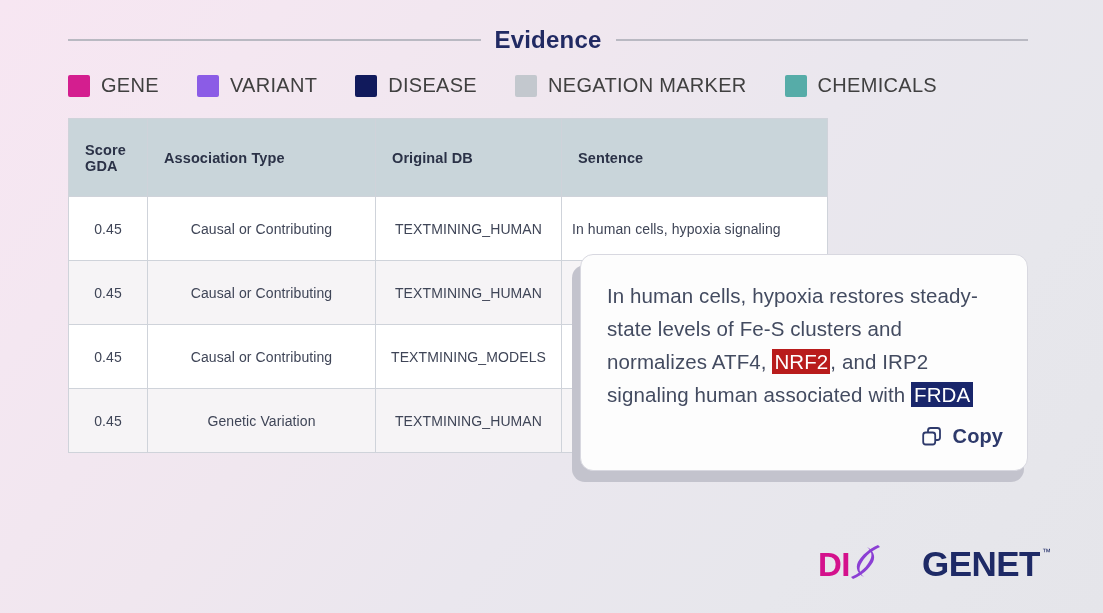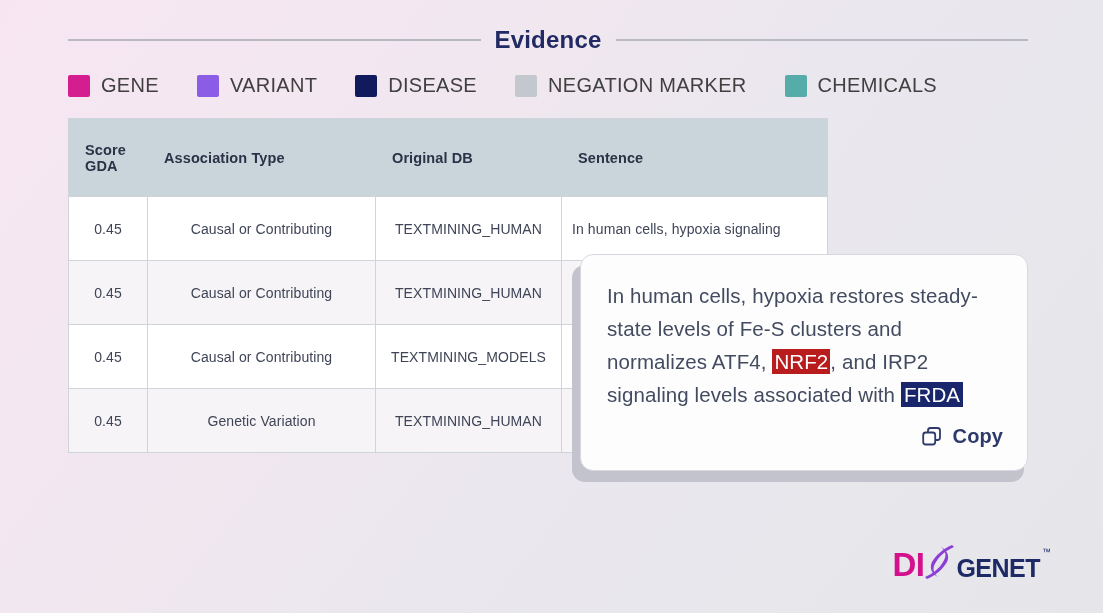--- a/index.html
+++ b/index.html
@@ -188,25 +188,26 @@
     letter-spacing: -0.5px;
     line-height: 1;
   }
   .logo-swoosh {
     width: 30px;
     height: 38px;
     position: relative;
     margin: 0 1px 0 1px;
   }
   .logo-genet {
-    font-size: 25px;
+    font-size: 35px;
     font-weight: bold;
     color: #1e2a66;
     letter-spacing: -0.5px;
     line-height: 1;
+    margin-left: 40px;
   }
   .logo-tm {
     font-size: 9px;
     color: #1e2a66;
     margin-left: 2px;
     align-self: flex-start;
     margin-top: 4px;
   }
 </style>
 </head>
@@ -284,21 +285,21 @@
       <td>TEXTMINING_HUMAN</td>
       <td class="cell-sentence"></td>
     </tr>
   </tbody>
 </table>
 
 <div class="tooltip-shadow"></div>
 
 <div class="tooltip-card">
   <div class="tooltip-text">
-    <span>In human cells, hypoxia restores steady-state levels of Fe-S clusters and normalizes ATF4, </span><span class="hl-gene">NRF2</span><span>, and IRP2 signaling levels associated with </span><span class="hl-disease">FRDA</span>
+    <span>In human cells, hypoxia restores steady-state levels of Fe-S clusters and normalizes ATF4, </span><span class="hl-gene">NRF2</span><span>, and IRP2 signaling human associated with </span><span class="hl-disease">FRDA</span>
   </div>
 
   <div class="copy-btn">
     <svg class="copy-icon" width="24" height="24" viewBox="0 0 24 24" fill="none">
       <rect x="8" y="4" width="12" height="12" rx="2.5" stroke="#2e3a6b" stroke-width="1.8"></rect>
       <rect x="3.2" y="8.5" width="12" height="12" rx="2.5" fill="#fdfdfd" stroke="#2e3a6b" stroke-width="1.8"></rect>
     </svg>
     <span class="copy-label">Copy</span>
   </div>
 </div>

